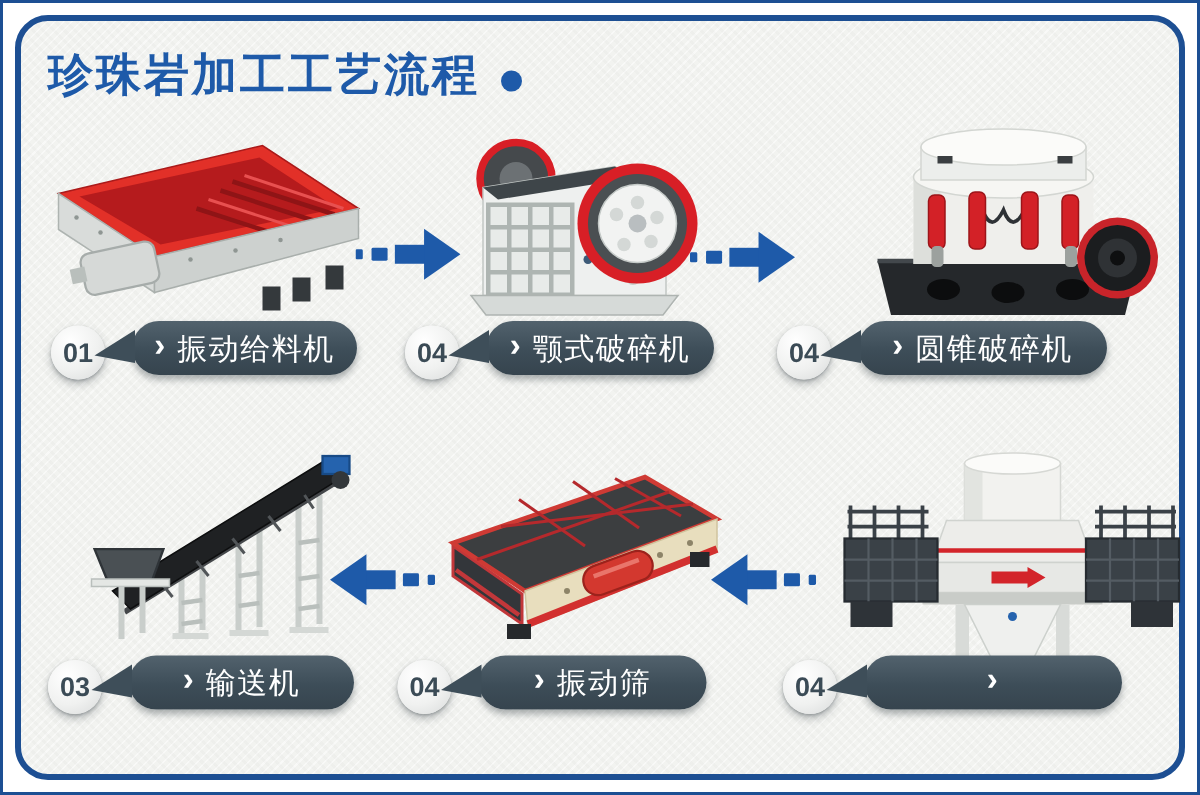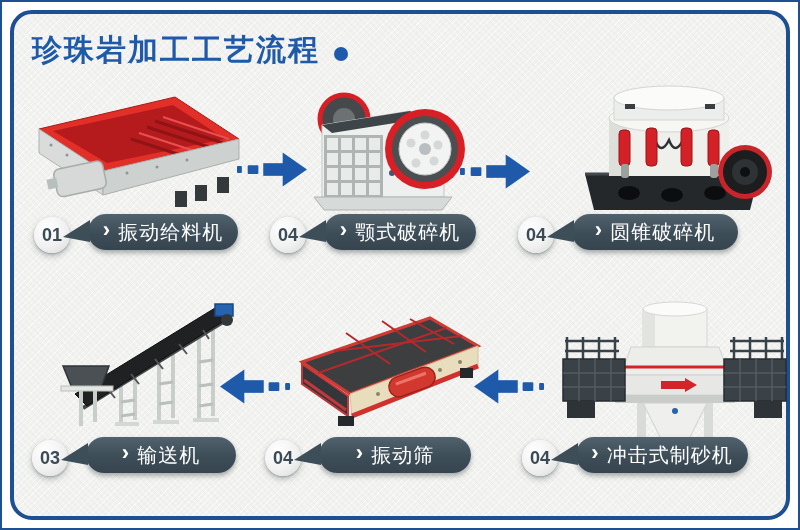--- a/index.html
+++ b/index.html
@@ -331,18 +331,17 @@
     <div class="name-badge" style="left:54px;width:152px">
       <span class="chev">›</span>
       <span>振动筛</span>
     </div>
   </div>
 
   <div class="step" style="left:508px;top:423px;width:232px">
     <div class="num-circle">04</div>
     <div class="name-badge" style="left:54px;width:172px">
       <span class="chev">›</span>
-      <span>冲击式制砂机</span>
     </div>
   </div>
 
  </div>
 </div>
 
 </body></html>

